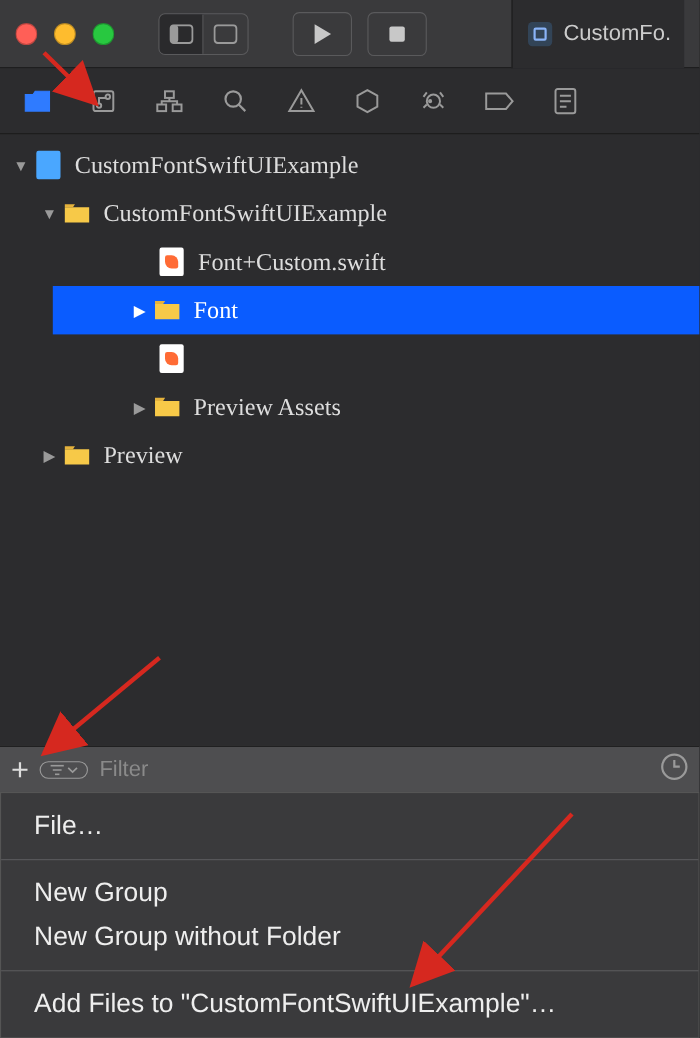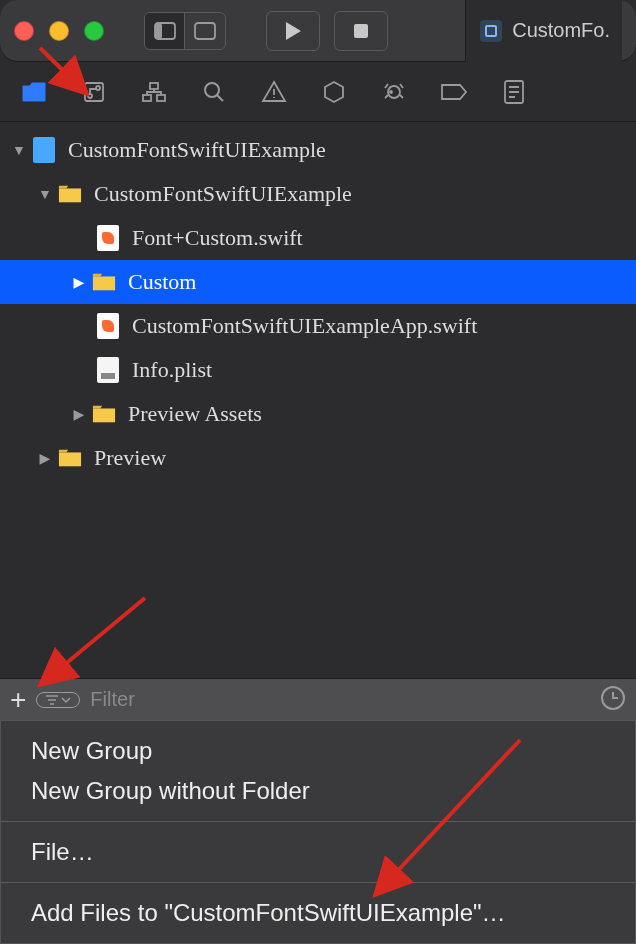--- a/index.html
+++ b/index.html
@@ -1,19 +1,19 @@
 <!DOCTYPE html>
 <html><head>
 <meta charset="utf-8">
 <style>
   * { margin: 0; padding: 0; box-sizing: border-box; font-family: -apple-system, BlinkMacSystemFont, "Segoe UI", Helvetica, Arial, sans-serif; }
   body { width: 636px; height: 944px; background: #2c2c2e; color: #ddd; overflow: hidden; position: relative; }
 
   
-  .titlebar { height: 62px; background: #3a3a3c; display: flex; align-items: center; padding: 0 14px; border-bottom: 1px solid #1c1c1c; border-radius: 18px; }
+  .titlebar { height: 62px; background: #3a3a3c; display: flex; align-items: center; padding: 0 14px; border-bottom: 1px solid #1c1c1c; }
   .traffic { display: flex; gap: 15px; margin-right: 40px; }
   .tl { width: 20px; height: 20px; border-radius: 50%; border: 1px solid rgba(0,0,0,.25); }
   .tl.red { background:#ff5f57; }
   .tl.yellow { background:#febc2e; }
   .tl.green { background:#28c840; }
   .seg { display:flex; border:1px solid #5a5a5c; border-radius:6px; overflow:hidden; margin-right:40px;}
   .seg-btn { width:40px; height:36px; display:flex; align-items:center; justify-content:center; border-right:1px solid #5a5a5c;}
   .seg-btn:last-child{border-right:none;}
   .seg-btn.active{background:#2a2a2c;}
   .ctrl-btn { width:54px; height:40px; border:1px solid #5a5a5c; border-radius:6px; display:flex; align-items:center; justify-content:center; margin-right:14px;}
@@ -29,21 +29,21 @@
   .nav-btn.active svg { stroke:#2f7bff; fill:#2f7bff; }
 
   
   .tree { padding: 6px 0; font-size:22px; }
   .row { display:flex; align-items:center; height:44px; padding-left:8px; gap:4px; cursor:default;}
   .row.selected { background:#0a5cff; color:#fff; }
   .disclosure { width:18px; display:flex; justify-content:center; font-size:14px; color:#9a9a9a;}
   .row.selected .disclosure{color:#fff;}
   .indent-0{padding-left:10px;}
   .indent-1{padding-left:36px;}
-  .indent-2{padding-left:70px;}
+  .indent-2{padding-left:70px;margin-left:48px;}
   .indent-spacer{width:22px; display:inline-block;}
   .file-icon{width:24px;height:28px;display:flex;align-items:center;justify-content:center;margin-right:8px;}
   .label{white-space:nowrap;font-family:Liberation Serif, serif;}
 
   
   .filterbar { position:absolute; left:0; right:0; top:678px; height:42px; background:#4e4e50; display:flex; align-items:center; padding:0 10px; gap:10px; border-top:1px solid #1c1c1c;}
   .plus{font-size:28px; color:#ddd; font-weight:200;}
   .scope{border:1.5px solid #9a9a9a; border-radius:14px; padding:2px 8px; display:flex; align-items:center; gap:2px; font-size:15px; color:#bbb;}
   .filter-input{flex:1; background:transparent; border:none; color:#bbb; font-size:20px; outline:none;}
   .filter-input::placeholder{color:#8a8a8a;}
@@ -198,40 +198,32 @@
   </div>
 
   <div class="row indent-2 selected">
     <span class="disclosure">▶</span>
     <span class="file-icon">
       <svg class="folder-ico" viewBox="0 0 26 20">
           <path class="tab" d="M1 4 L9 4 L11 1 L1 1 Z"></path>
           <path class="body" d="M1 4 H25 V19 H1 Z"></path>
         </svg>
     </span>
-    <span class="label">Custom</span>
+    <span class="label">Font</span>
   </div>
 
   <div class="row indent-2">
     <span class="indent-spacer"></span>
     <span class="file-icon">
         <span class="swift-ico"></span>
       </span>
-    <span class="label">CustomFontSwiftUIExampleApp.swift</span>
-  </div>
-
-
-
-  <div class="row indent-2">
-    <span class="indent-spacer"></span>
-    <span class="file-icon">
-        <span class="plist-ico"></span>
-      </span>
-    <span class="label">Info.plist</span>
-  </div>
+  </div>
+
+
+
 
   <div class="row indent-2">
     <span class="disclosure">▶</span>
     <span class="file-icon">
       <svg class="folder-ico" viewBox="0 0 26 20">
           <path class="tab" d="M1 4 L9 4 L11 1 L1 1 Z"></path>
           <path class="body" d="M1 4 H25 V19 H1 Z"></path>
         </svg>
     </span>
     <span class="label">Preview Assets</span>
@@ -264,25 +256,25 @@
   <span>
     <svg width="26" height="26" viewBox="0 0 26 26">
         <circle cx="13" cy="13" r="11" stroke="#9a9a9a" stroke-width="2" fill="none"></circle>
         <path d="M13 7 V13 H18" stroke="#9a9a9a" stroke-width="2" fill="none"></path>
       </svg>
   </span>
 </div>
 
 <div class="menu">
   <div class="menu-section">
+    <div class="menu-item"><span>File…</span></div>
+  </div>
+  <div class="menu-section">
     <div class="menu-item"><span>New Group</span></div>
     <div class="menu-item"><span>New Group without Folder</span></div>
-  </div>
-  <div class="menu-section">
-    <div class="menu-item"><span>File…</span></div>
   </div>
   <div class="menu-section">
     <div class="menu-item"><span>Add Files to "CustomFontSwiftUIExample"…</span></div>
   </div>
 </div>
 
 <svg class="overlay" width="636" height="944">
   <defs>
     <marker id="ah" markerWidth="12" markerHeight="12" refX="9" refY="5" orient="auto">
       <path d="M0 0 L10 5 L0 10 Z" fill="#d6281f"></path>

